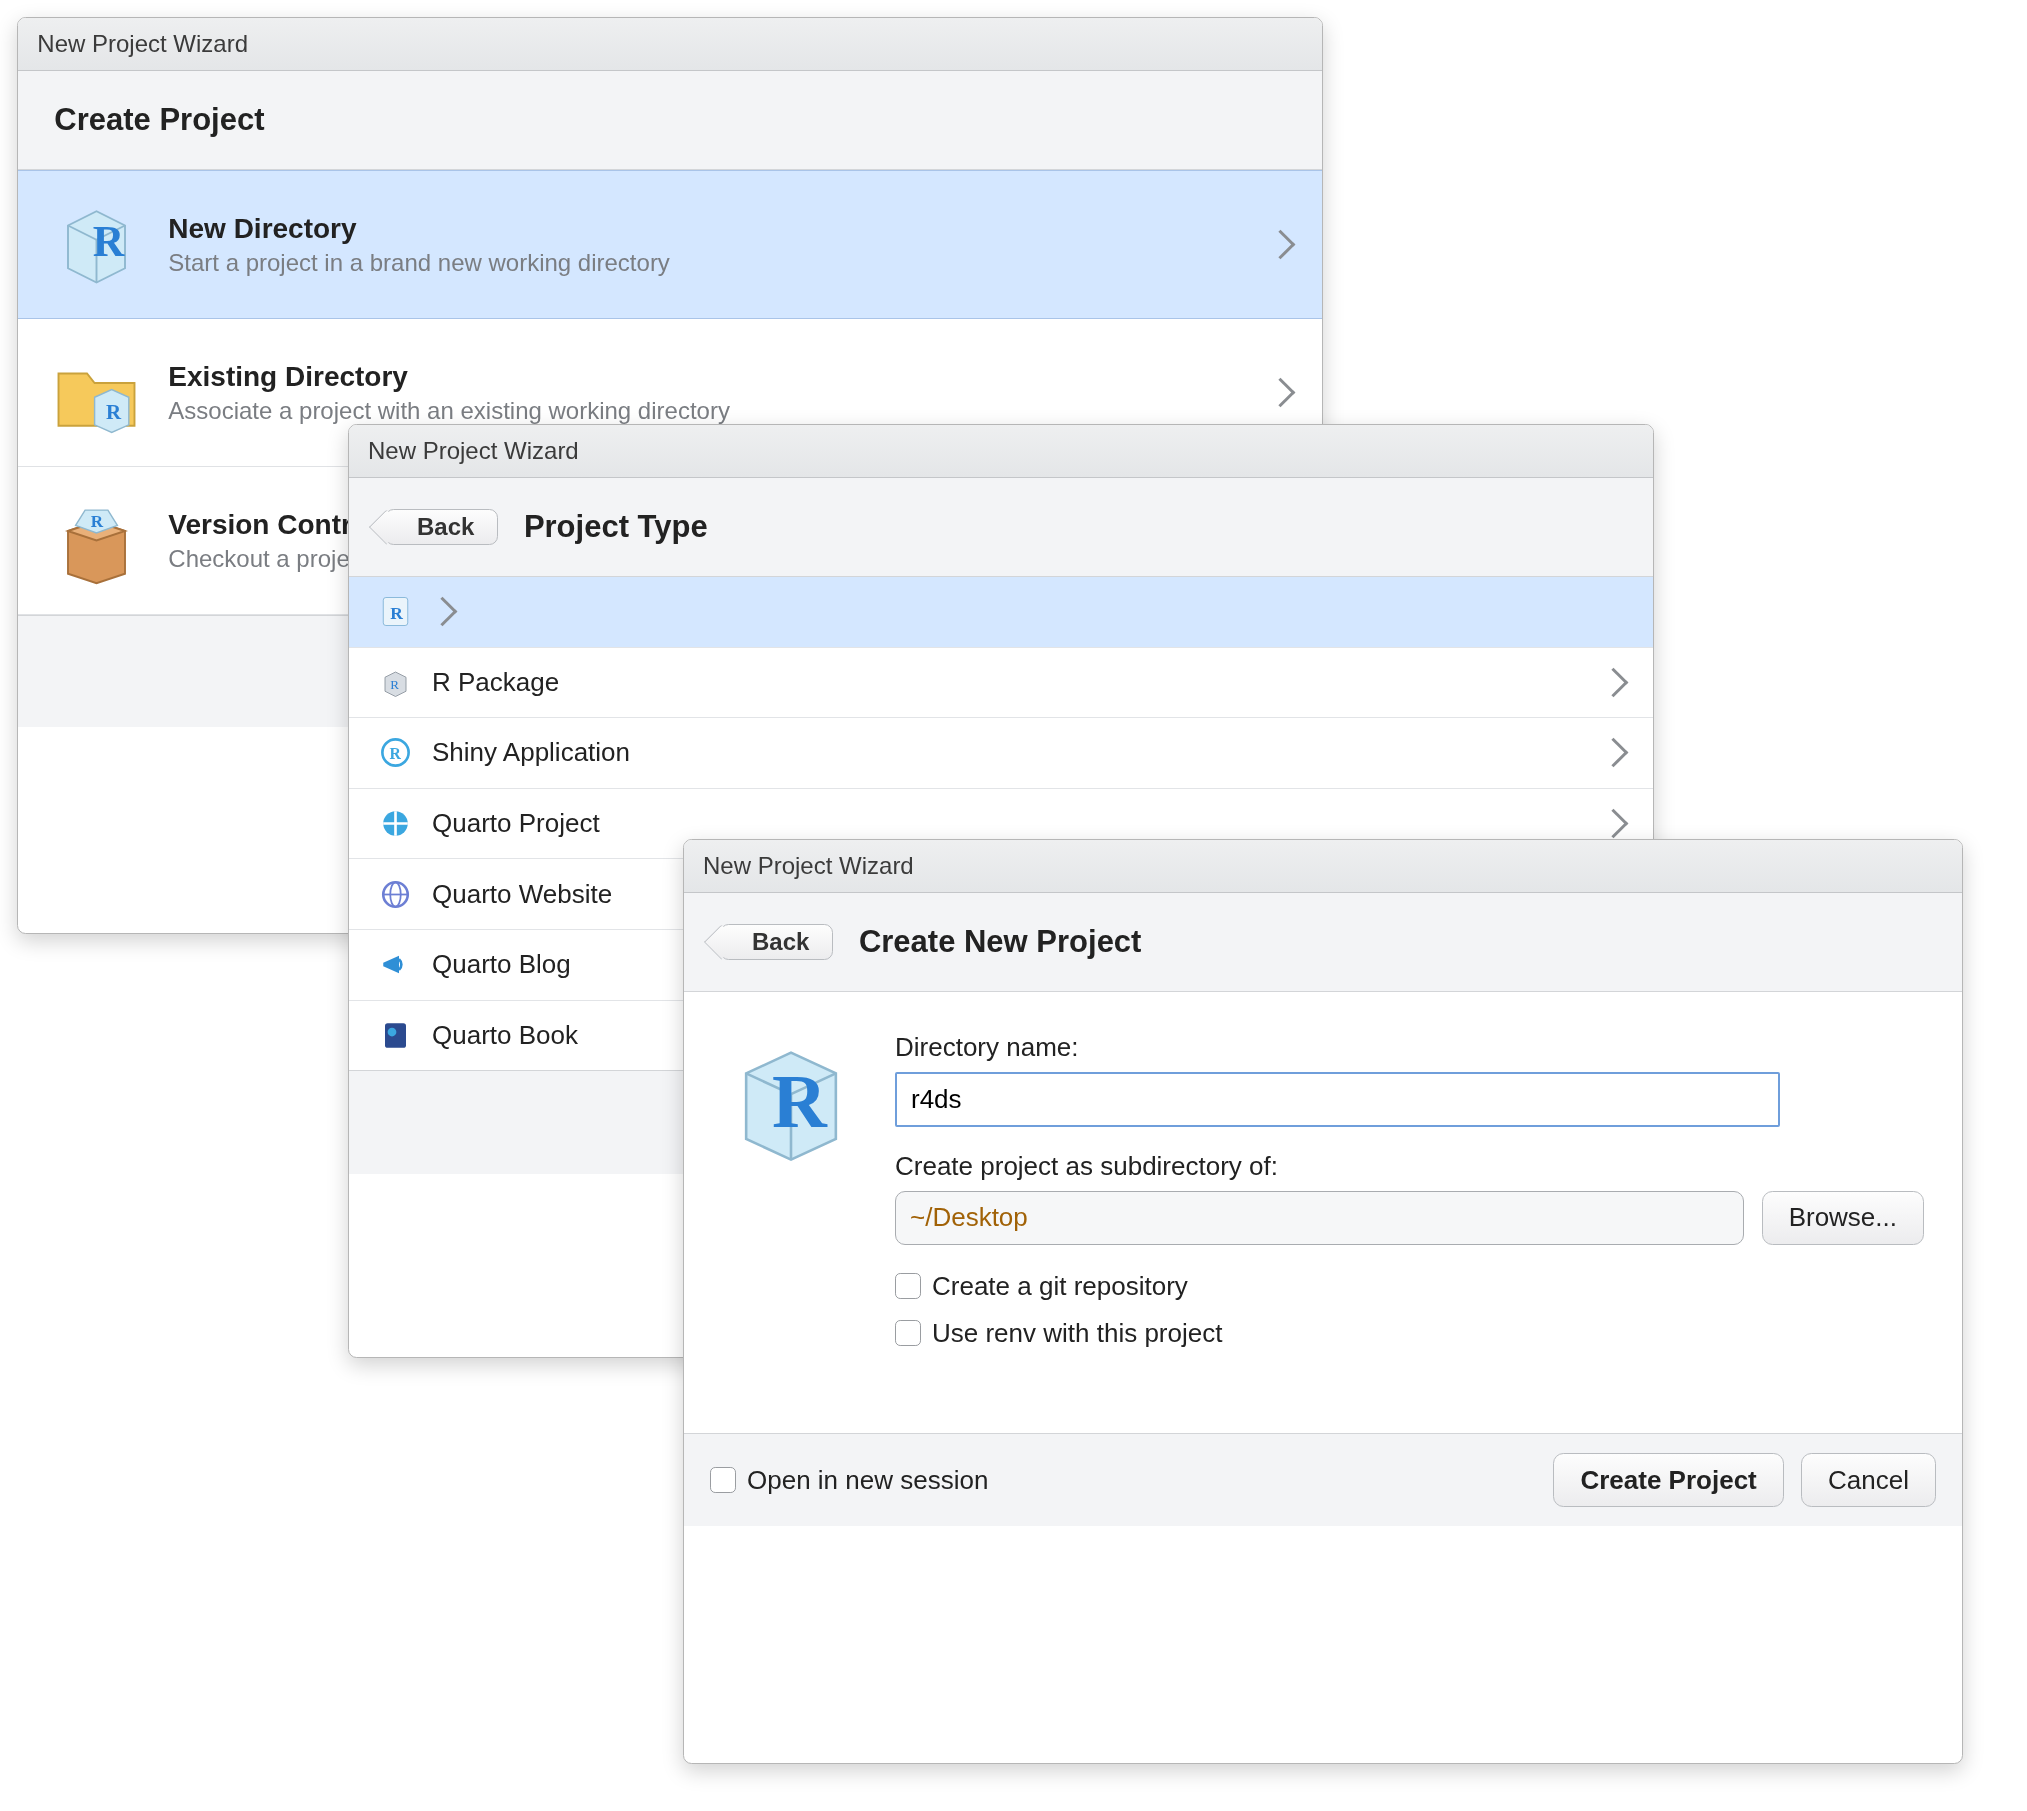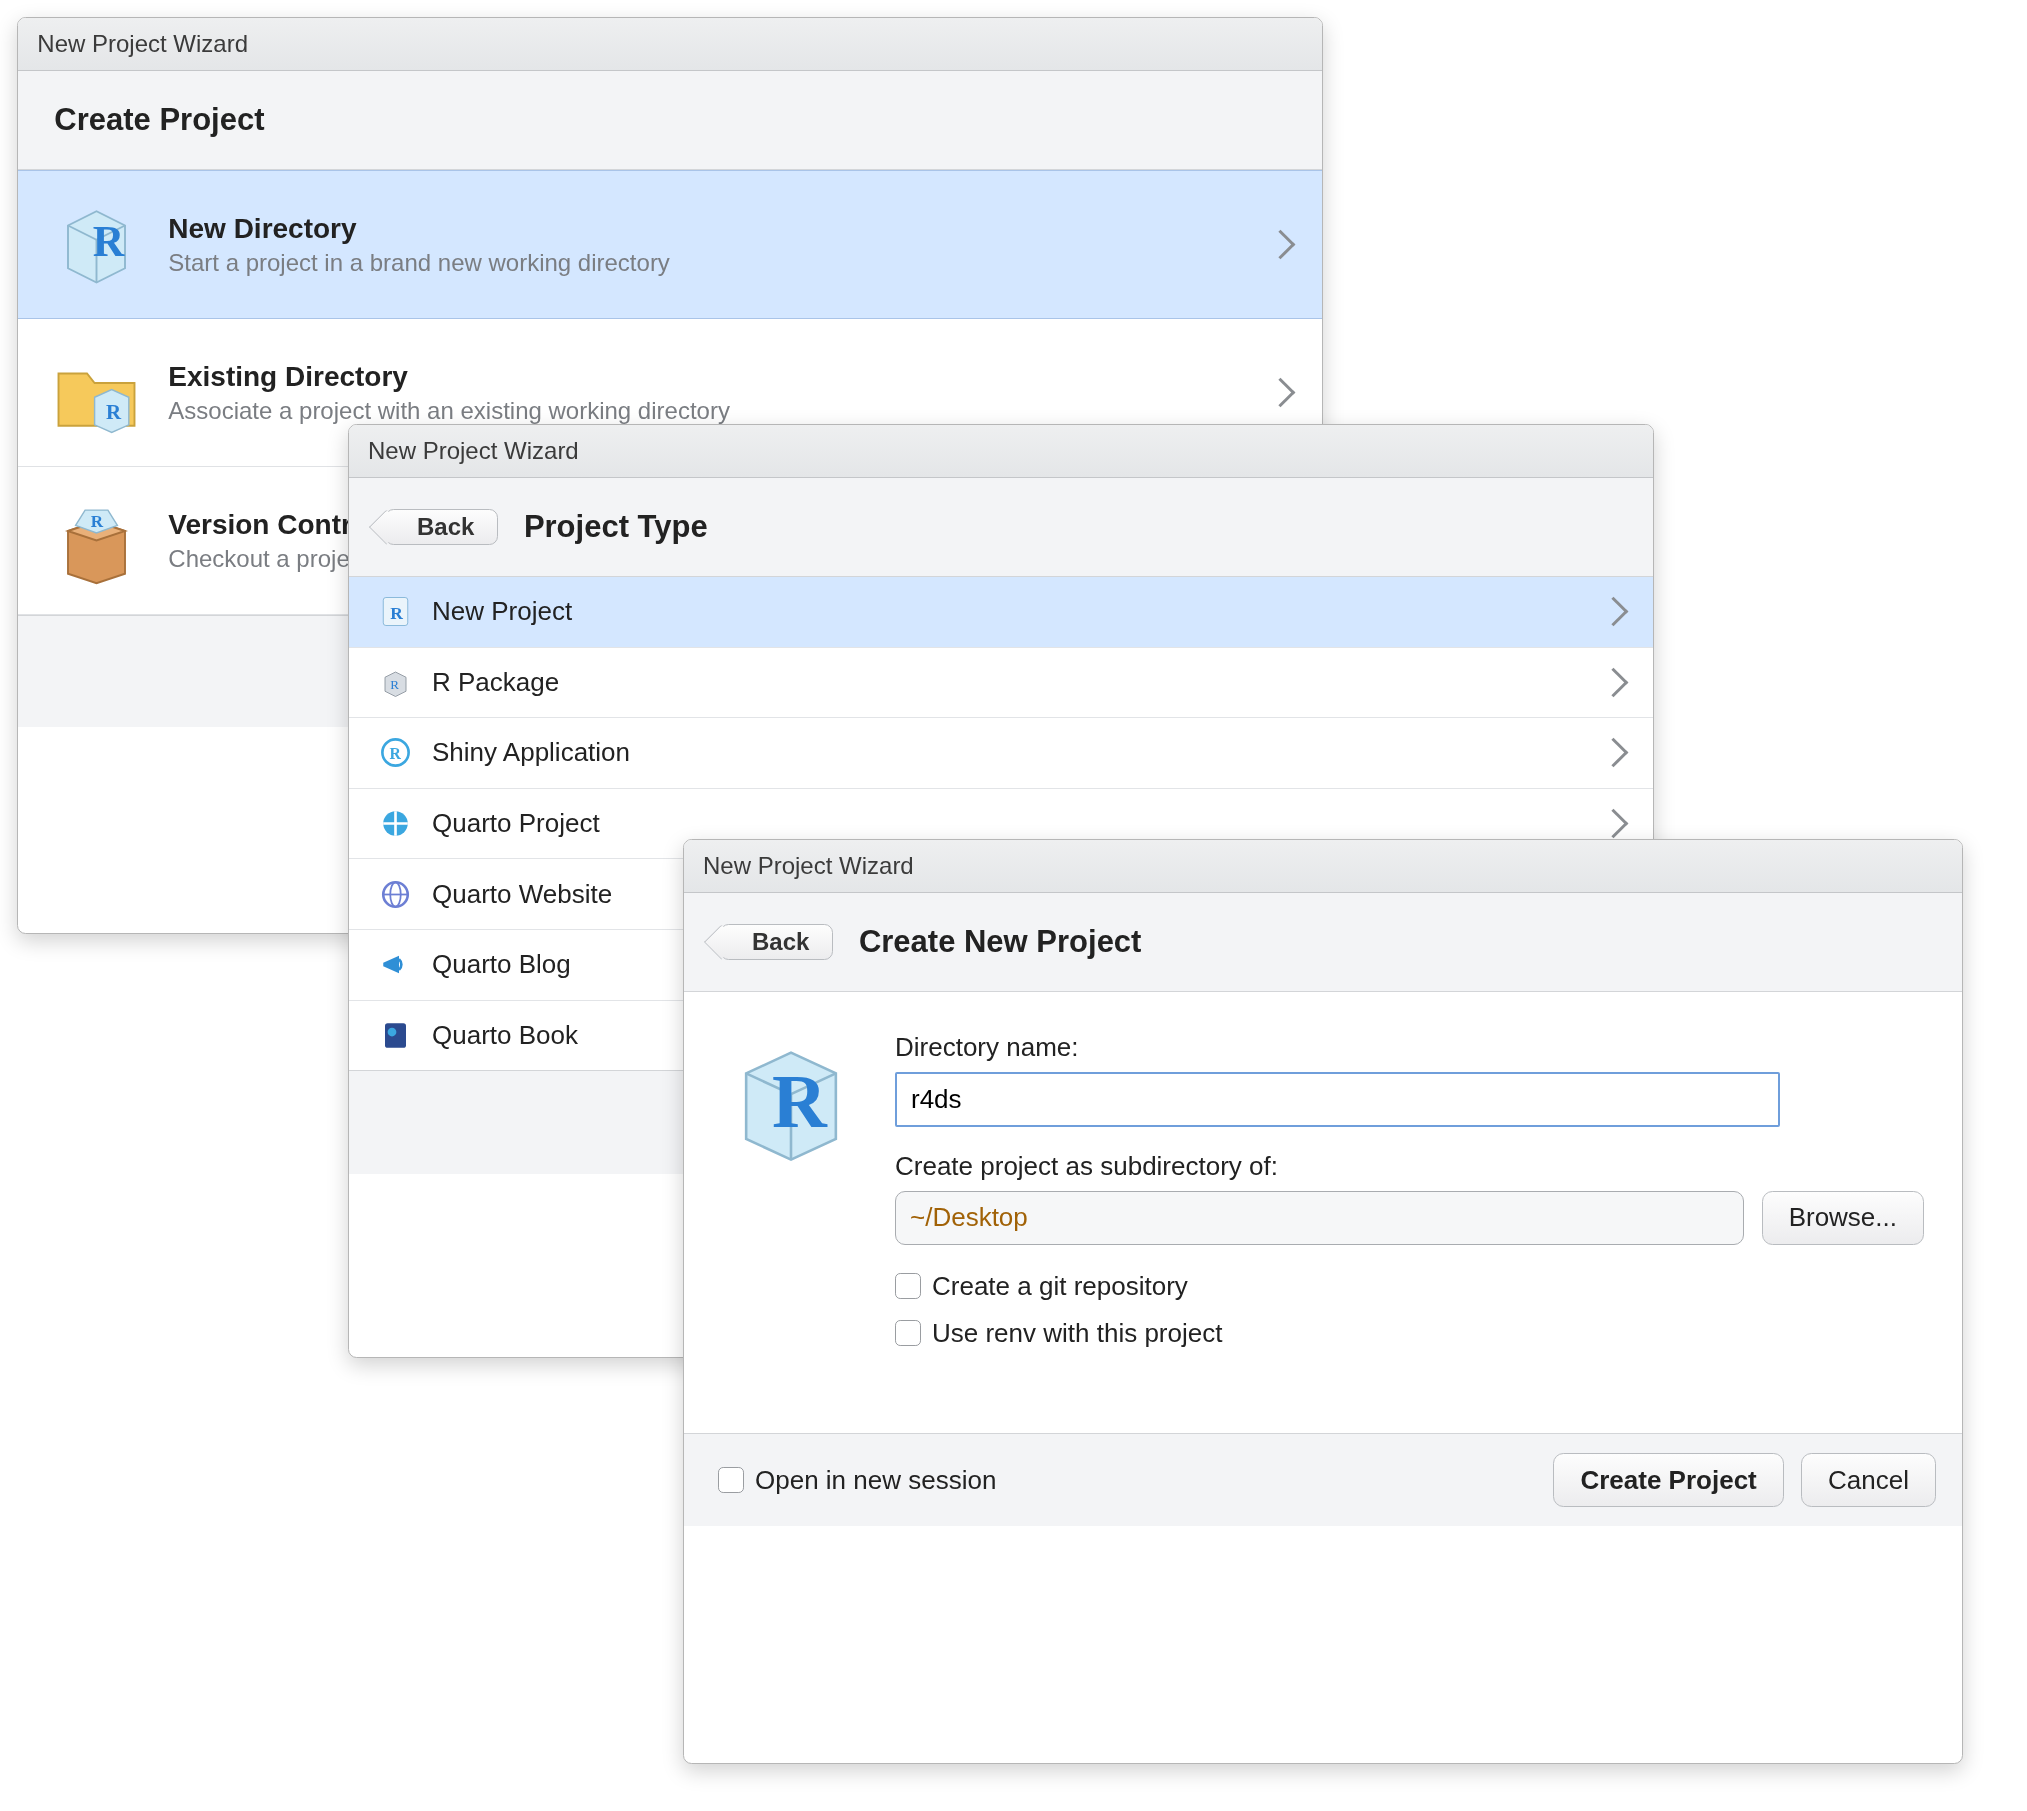--- a/index.html
+++ b/index.html
@@ -258,21 +258,20 @@
     <h1>Project Type</h1>
   </div>
 
   <div class="type-row selected">
     <span class="mini-icon">
       <svg class="mini-svg" viewBox="0 0 40 40" style="font-size:30px">
           <rect x="6" y="4" width="28" height="32" rx="3" fill="#eaf4fb" stroke="#7fb2d6"></rect>
           <text x="14" y="28" font-size="20" font-family="serif" fill="#2a7fd4" font-weight="bold">R</text>
         </svg>
     </span>
-    <span class="label">New Project</span>
     <div class="chevron"></div>
   </div>
 
   <div class="type-row">
     <span class="mini-icon">
       <svg class="mini-svg" viewBox="0 0 40 40" style="font-size:30px">
           <polygon points="8,14 20,8 32,14 32,30 20,36 8,30" fill="#d8dde3" stroke="#8a929b"></polygon>
           <text x="14" y="27" font-size="15" font-family="serif" fill="#2a7fd4">R</text>
         </svg>
     </span>
@@ -372,21 +371,21 @@
         <span>Create a git repository</span>
       </div>
       <div class="checkbox-row">
         <span class="checkbox"></span>
         <span>Use renv with this project</span>
       </div>
     </div>
   </div>
 
   <div class="footer-bar">
-    <div class="checkbox-row" style="margin:8px;">
+    <div class="checkbox-row" style="margin:0;">
       <span class="checkbox"></span>
       <span>Open in new session</span>
     </div>
     <div class="spacer"></div>
     <button class="btn primary">Create Project</button>
     <button class="btn">Cancel</button>
   </div>
 </div>
 
 

